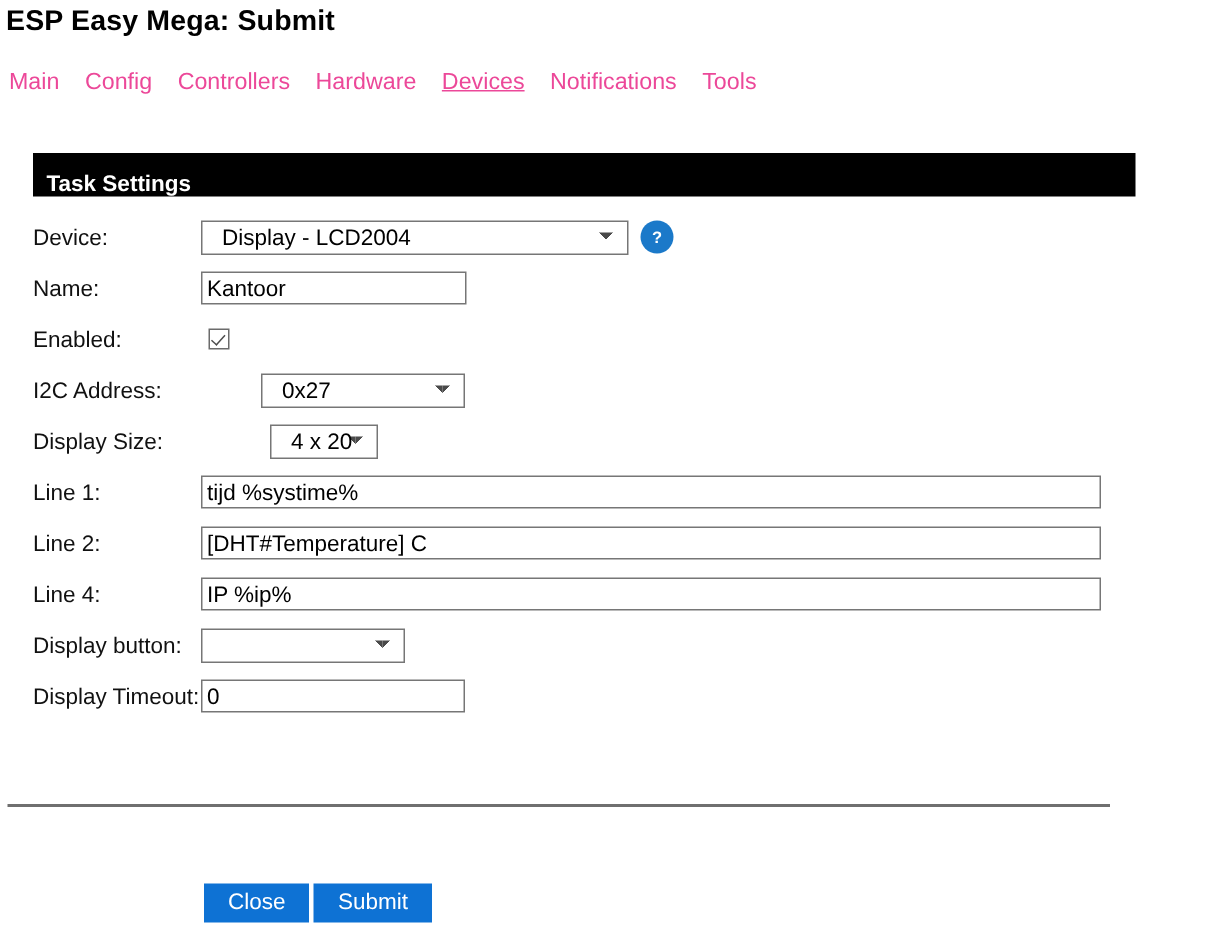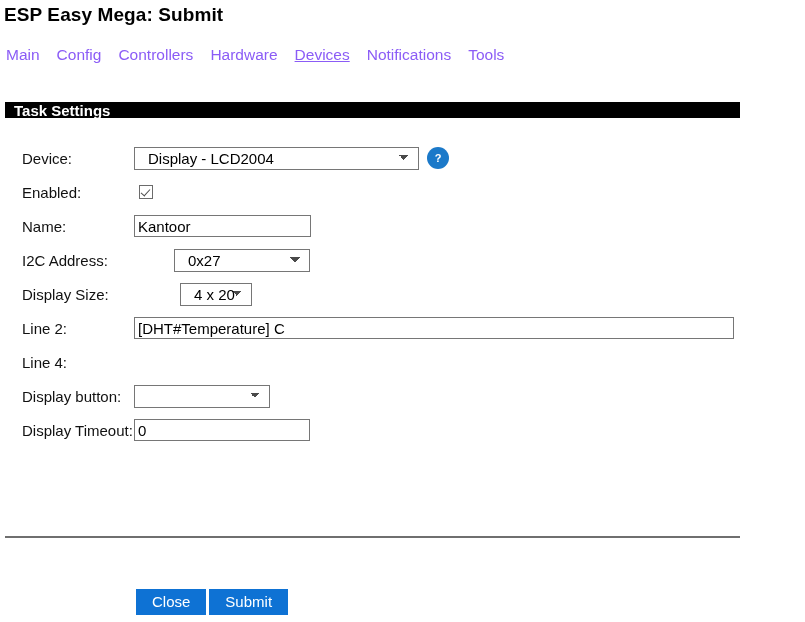--- a/index.html
+++ b/index.html
@@ -33,42 +33,42 @@
   .nav {
     position: absolute;
     left: 6px;
     top: 46px;
     display: flex;
     align-items: baseline;
     gap: 17px;
     white-space: nowrap;
   }
   .nav a {
-    color: #8b5cf6;
+    color: #ec4899;
     text-decoration: none;
     font-size: 15.5px;
     cursor: pointer;
   }
   .nav a.active {
     text-decoration: underline;
   }
 
   
   .section-header {
     position: absolute;
-    left: 5px;
+    left: 22px;
     top: 102px;
     width: 735px;
-    height: 16px;
+    height: 29px;
     background: #000000;
     color: #ffffff;
     font-weight: bold;
     font-size: 15px;
     display: flex;
-    align-items: flex-start;
+    align-items: flex-end;
     padding-left: 9px;
     box-sizing: border-box;
   }
 
   
   .form {
     position: absolute;
     left: 0;
     top: 141px;
     width: 805px;
@@ -236,30 +236,30 @@
       </select>
       <span class="help-icon">
         <svg width="14" height="14" viewBox="0 0 14 14" aria-hidden="true">
           <text x="7" y="11" text-anchor="middle" font-family="Liberation Sans, sans-serif" font-size="11" font-weight="bold" fill="#ffffff">?</text>
         </svg>
       </span>
     </span>
   </div>
 
   <div class="row">
+    <span class="label">Name:</span>
+    <span class="field">
+      <input class="txt name-input" type="text" value="Kantoor" style="">
+    </span>
+  </div>
+
+  <div class="row">
     <span class="label">Enabled:</span>
     <span class="field">
       <input class="chk" type="checkbox" checked="" style="">
-    </span>
-  </div>
-
-  <div class="row">
-    <span class="label">Name:</span>
-    <span class="field">
-      <input class="txt name-input" type="text" value="Kantoor" style="">
     </span>
   </div>
 
   <div class="row">
     <span class="label">I2C Address:</span>
     <span class="field">
       <select class="sel i2c-select">
         <option>0x27</option>
       </select>
     </span>
@@ -267,31 +267,40 @@
 
   <div class="row">
     <span class="label">Display Size:</span>
     <span class="field">
       <select class="sel size-select">
         <option>4 x 20</option>
       </select>
     </span>
   </div>
 
+  <div class="row">
+    <span class="label">Line 1:</span>
+    <span class="field">
+      <input class="txt line-input" type="text" value="tijd %systime%" style="">
+    </span>
+  </div>
 
   <div class="row">
     <span class="label">Line 2:</span>
     <span class="field">
       <input class="txt line-input" type="text" value="[DHT#Temperature] C" style="">
     </span>
   </div>
 
 
   <div class="row">
     <span class="label">Line 4:</span>
+    <span class="field">
+      <input class="txt line-input" type="text" value="IP %ip%" style="">
+    </span>
   </div>
 
   <div class="row">
     <span class="label">Display button:</span>
     <span class="field">
       <select class="sel button-select">
         <option></option>
       </select>
     </span>
   </div>

